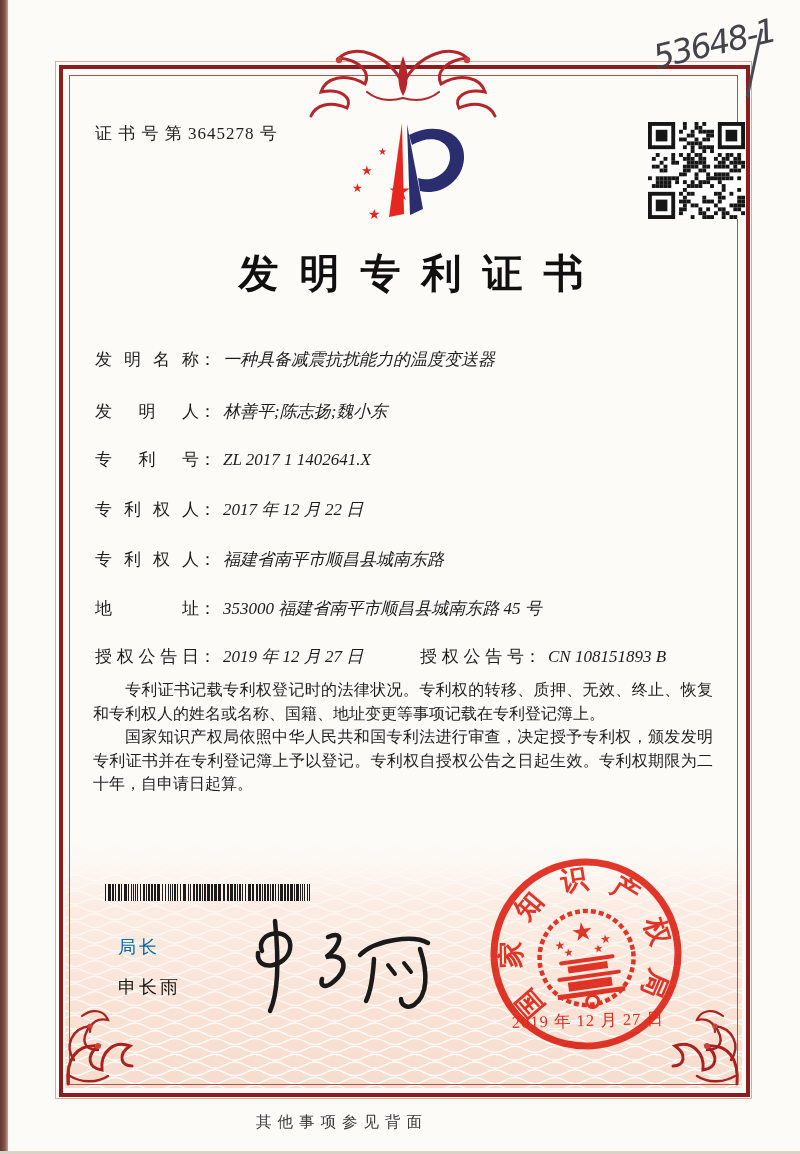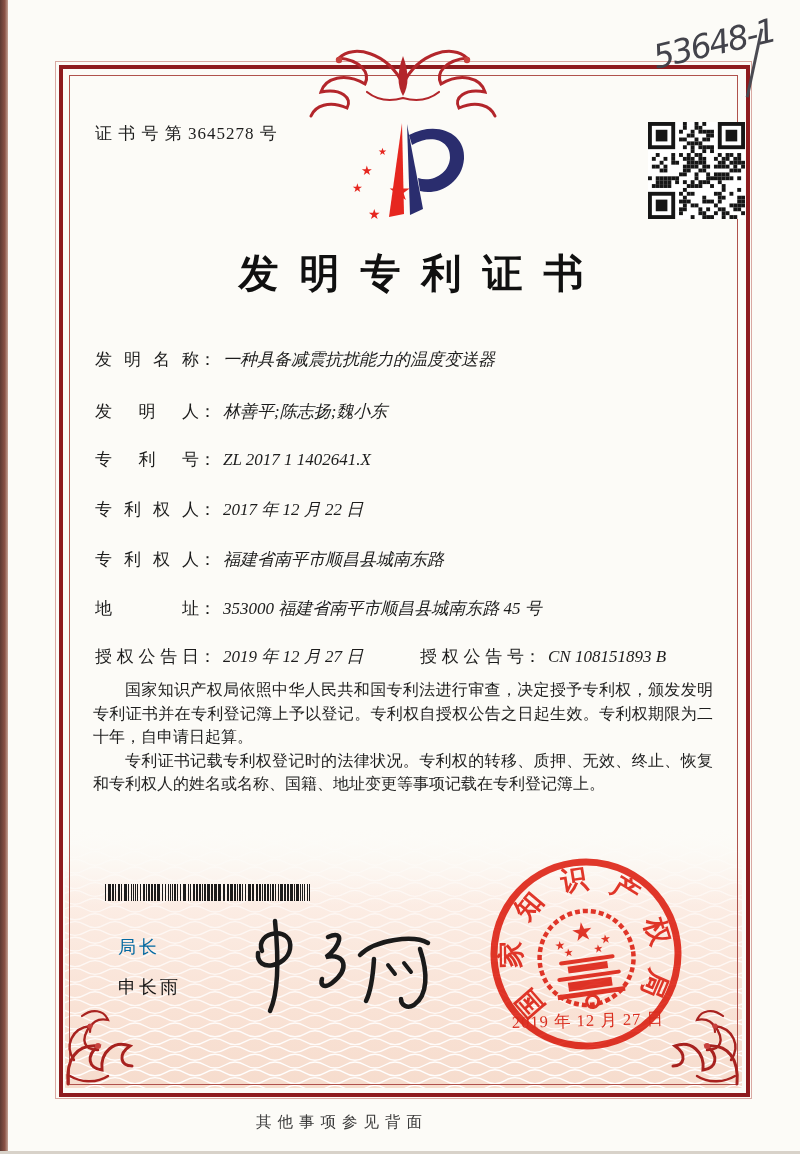--- a/index.html
+++ b/index.html
@@ -412,22 +412,22 @@
       <span class="colon">：</span>
       <span class="val">2019 年 12 月 27 日</span>
   </div>
   <div class="row r7">
     <span class="lbl">授权公告号</span>
       <span class="colon">：</span>
       <span class="val">CN 108151893 B</span>
   </div>
 
   <div class="paras">
+    <p>专利证书记载专利权登记时的法律状况。专利权的转移、质押、无效、终止、恢复和专利权人的姓名或名称、国籍、地址变更等事项记载在专利登记簿上。</p>
     <p>国家知识产权局依照中华人民共和国专利法进行审查，决定授予专利权，颁发发明专利证书并在专利登记簿上予以登记。专利权自授权公告之日起生效。专利权期限为二十年，自申请日起算。</p>
-    <p>专利证书记载专利权登记时的法律状况。专利权的转移、质押、无效、终止、恢复和专利权人的姓名或名称、国籍、地址变更等事项记载在专利登记簿上。</p>
   </div>
 
   <svg class="barcode" width="212" height="17" viewBox="0 0 212 17">
     <g fill="#1b1b1b">
         <rect x="0" y="0" width="1" height="17"></rect>
         <rect x="3" y="0" width="3" height="17"></rect>
         <rect x="7" y="0" width="2" height="17"></rect>
         <rect x="10" y="0" width="1" height="17"></rect>
         <rect x="13" y="0" width="2" height="17"></rect>
         <rect x="16" y="0" width="1" height="17"></rect>

